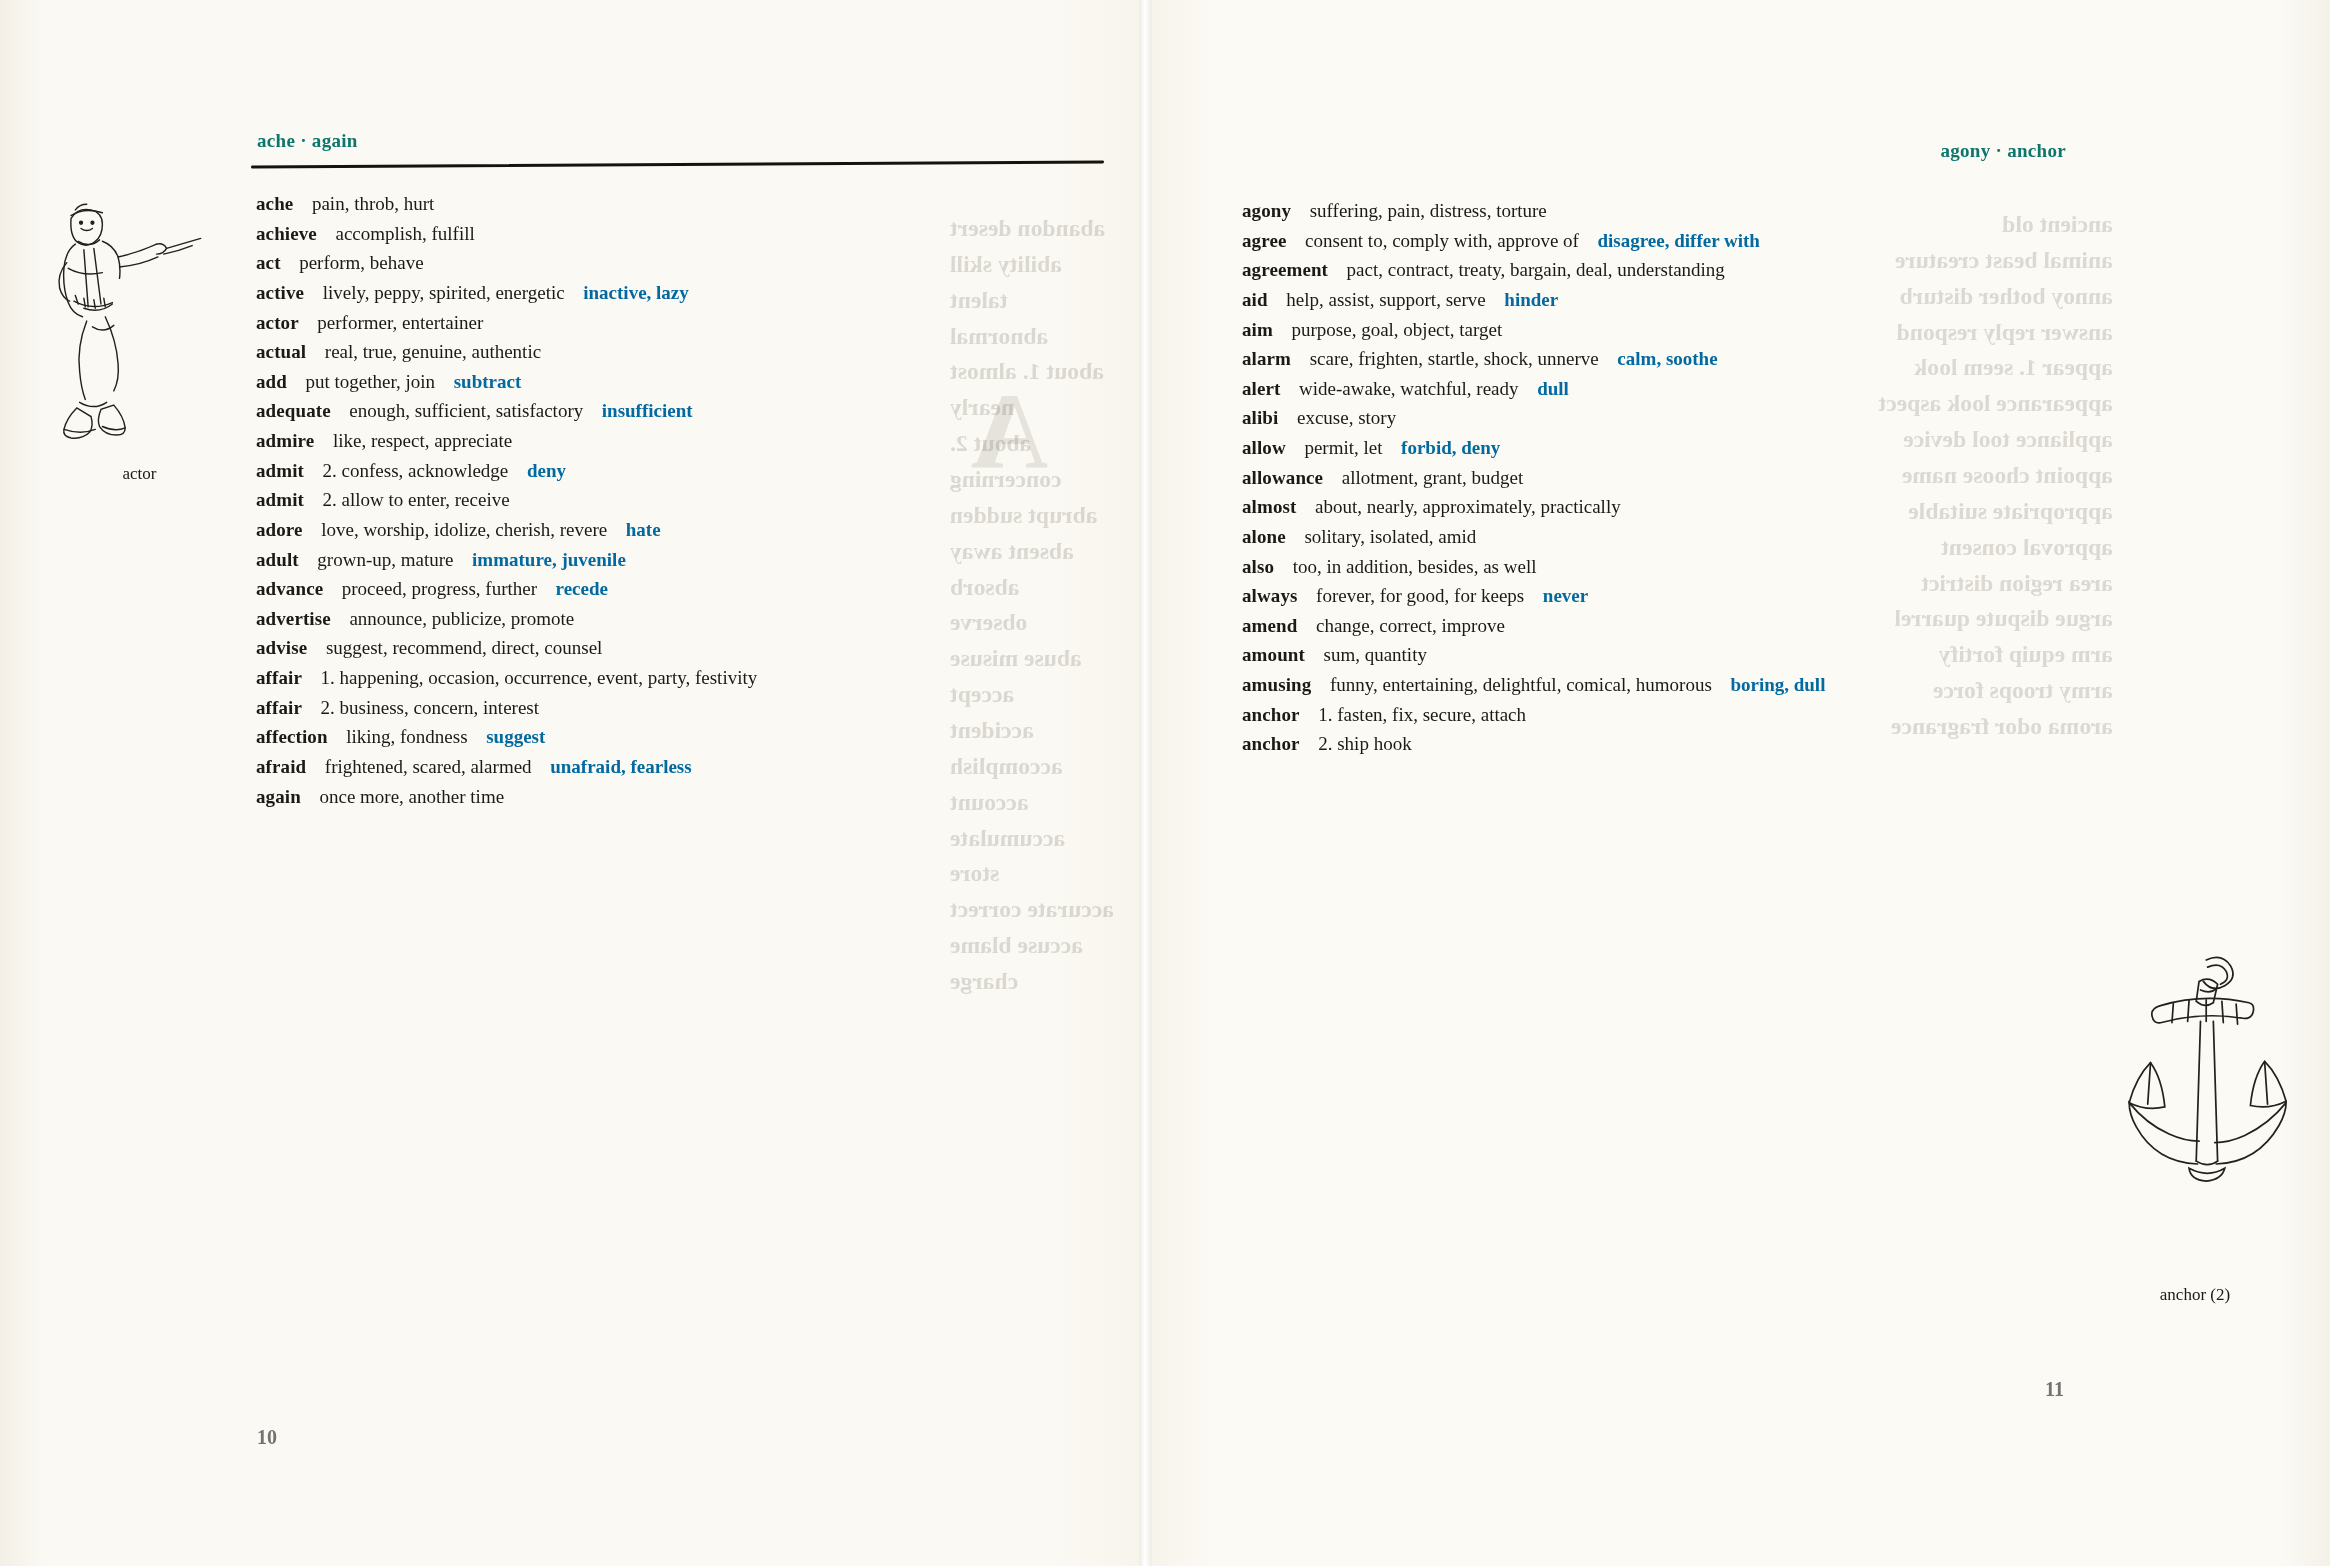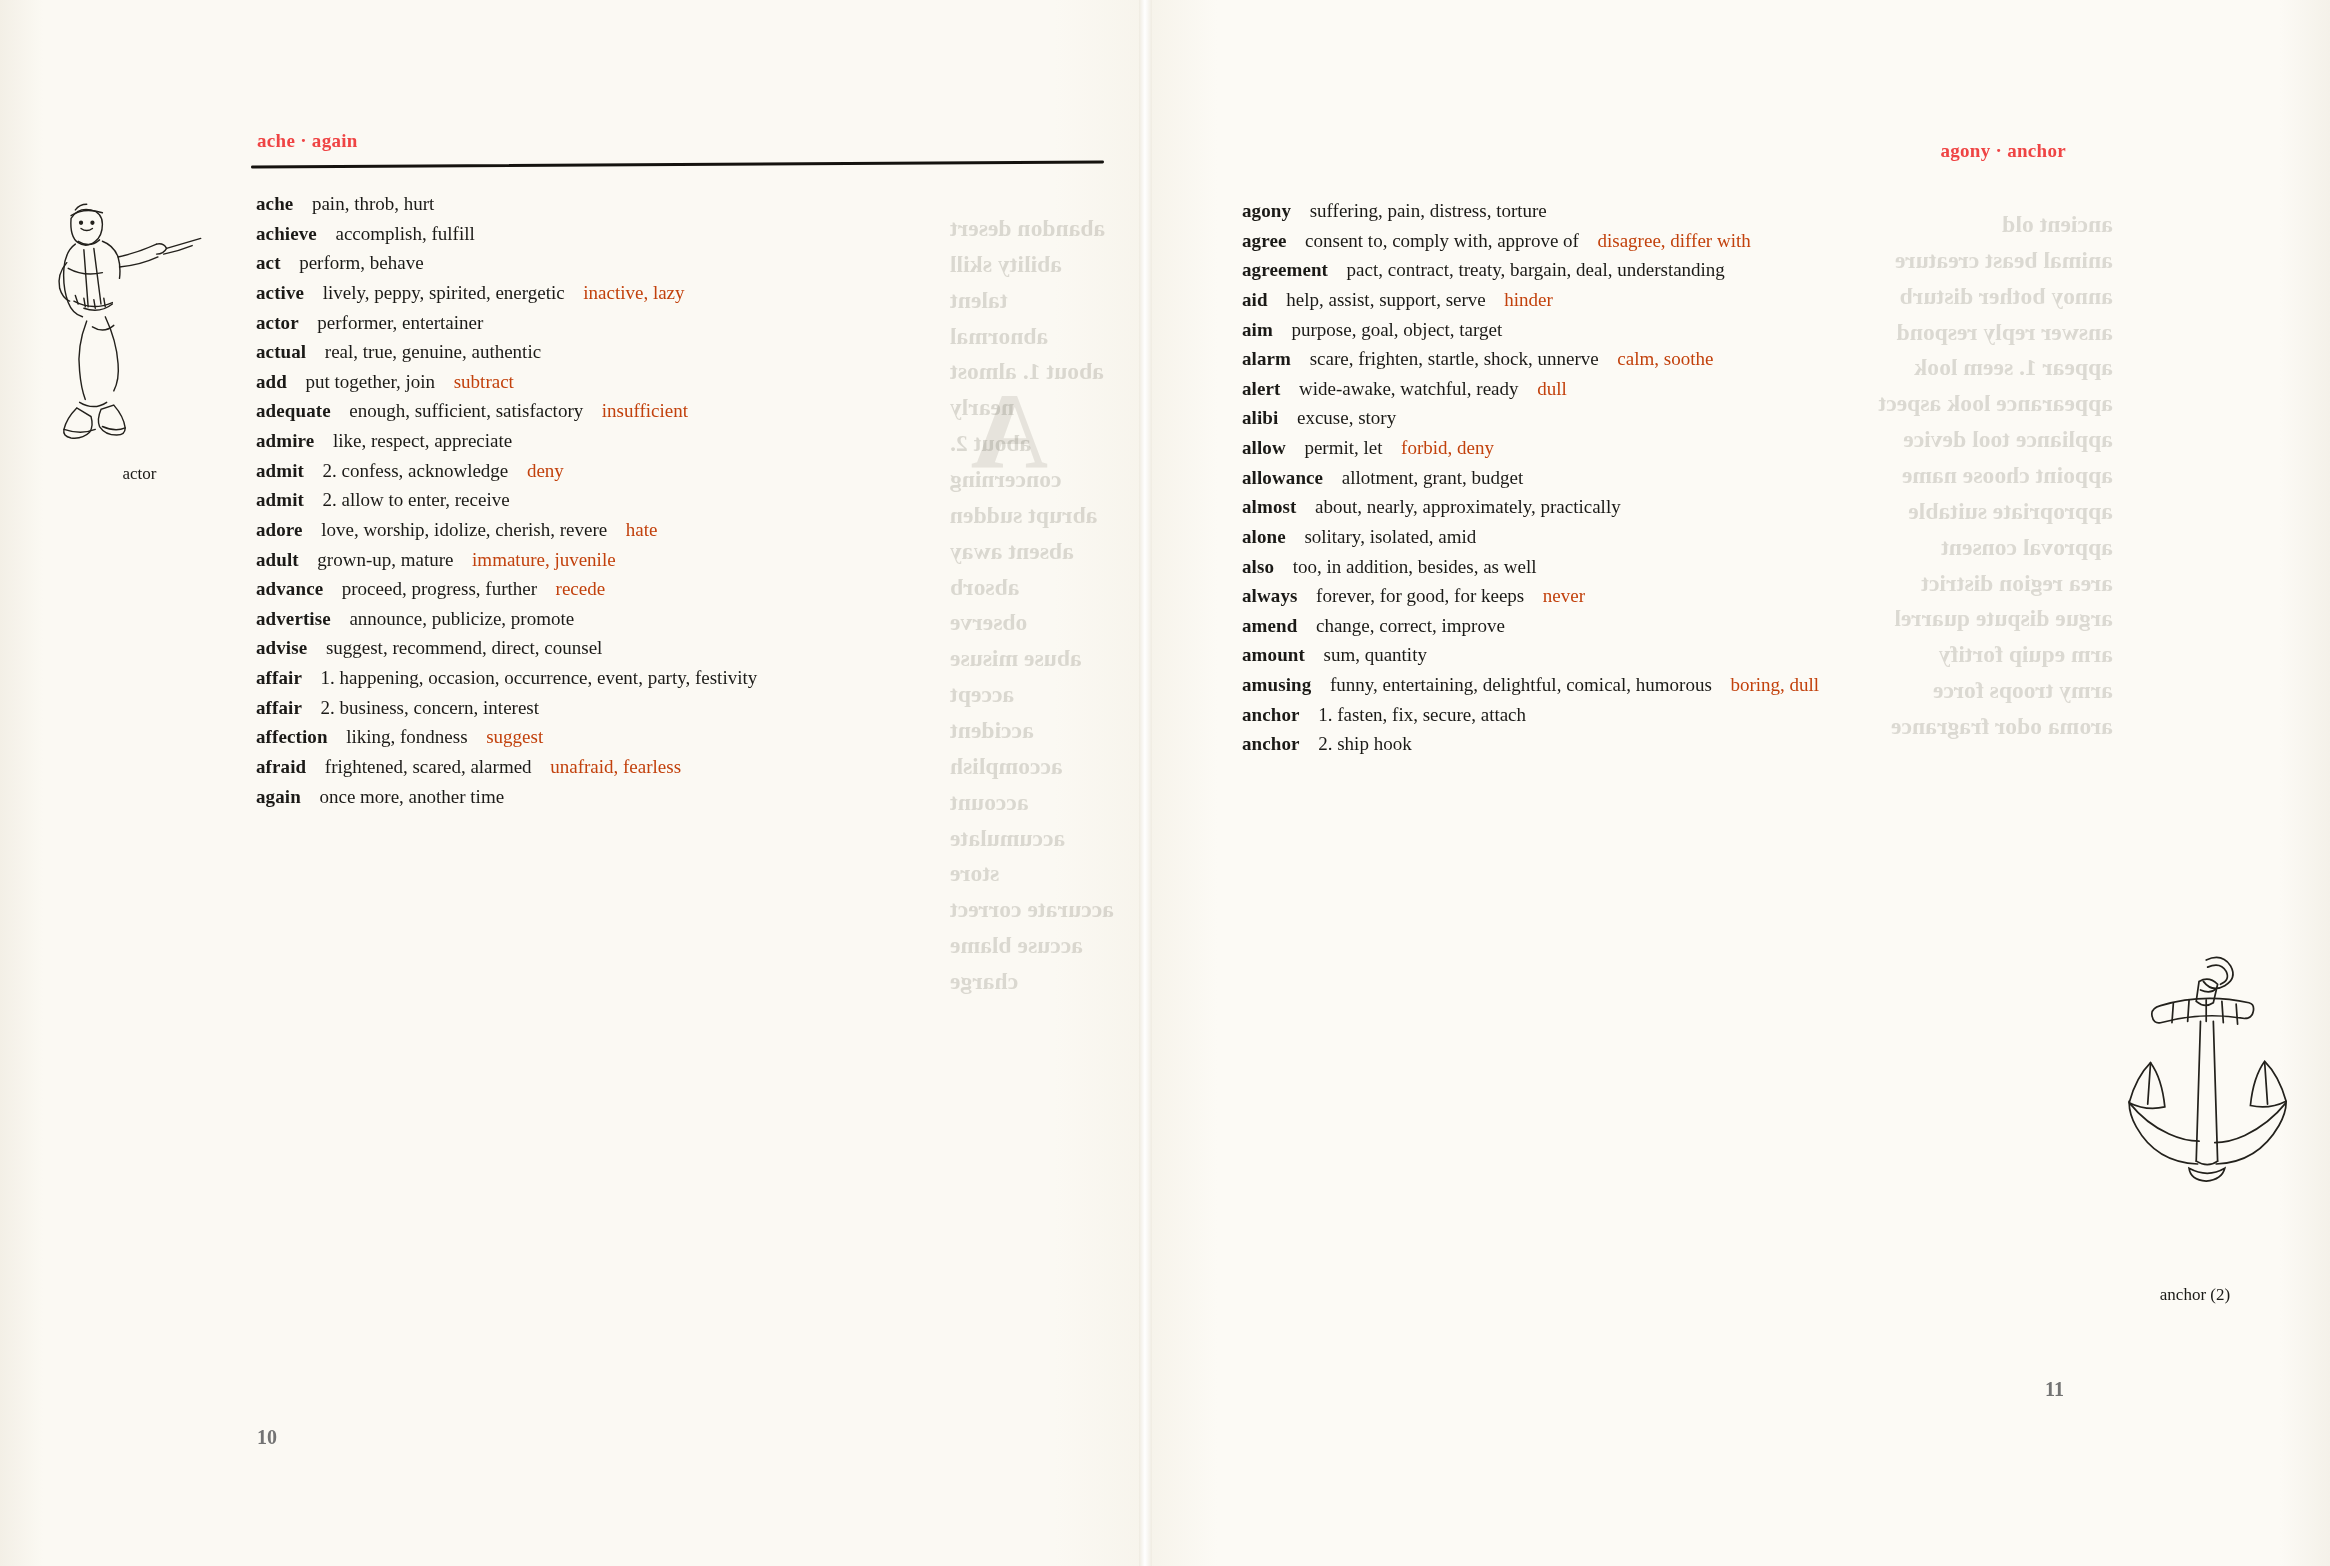--- a/index.html
+++ b/index.html
@@ -44,21 +44,21 @@
     height: 1566px;
     background: linear-gradient(to right, #efebe1, #ffffff 45%, #f0ece2);
   }
 
   
   .runhead {
     position: absolute;
     font-weight: bold;
     font-size: 19px;
     letter-spacing: 0.3px;
-    color: #ef4444;
+    color: #0f766e;
   }
   .runhead-left { left: 257px; top: 130px; }
   .runhead-right { right: 264px; top: 140px; margin-left: 37px; }
 
   .rule {
     position: absolute;
     left: 251px;
     top: 163px;
     width: 853px;
     height: 2.9px;
@@ -85,22 +85,22 @@
     line-height: 1.07;
   }
   .hw {
     font-weight: bold;
     letter-spacing: 0.1px;
   }
   .syn {
     font-weight: normal;
   }
   .ant {
-    color: #c2410c;
-    font-weight: normal;
+    color: #0369a1;
+    font-weight: bold;
   }
   .sp-wide { display: inline-block; width: 18.6px; }
 
   
   .folio {
     position: absolute;
     font-weight: bold;
     font-size: 20px;
     color: #737373;
   }

